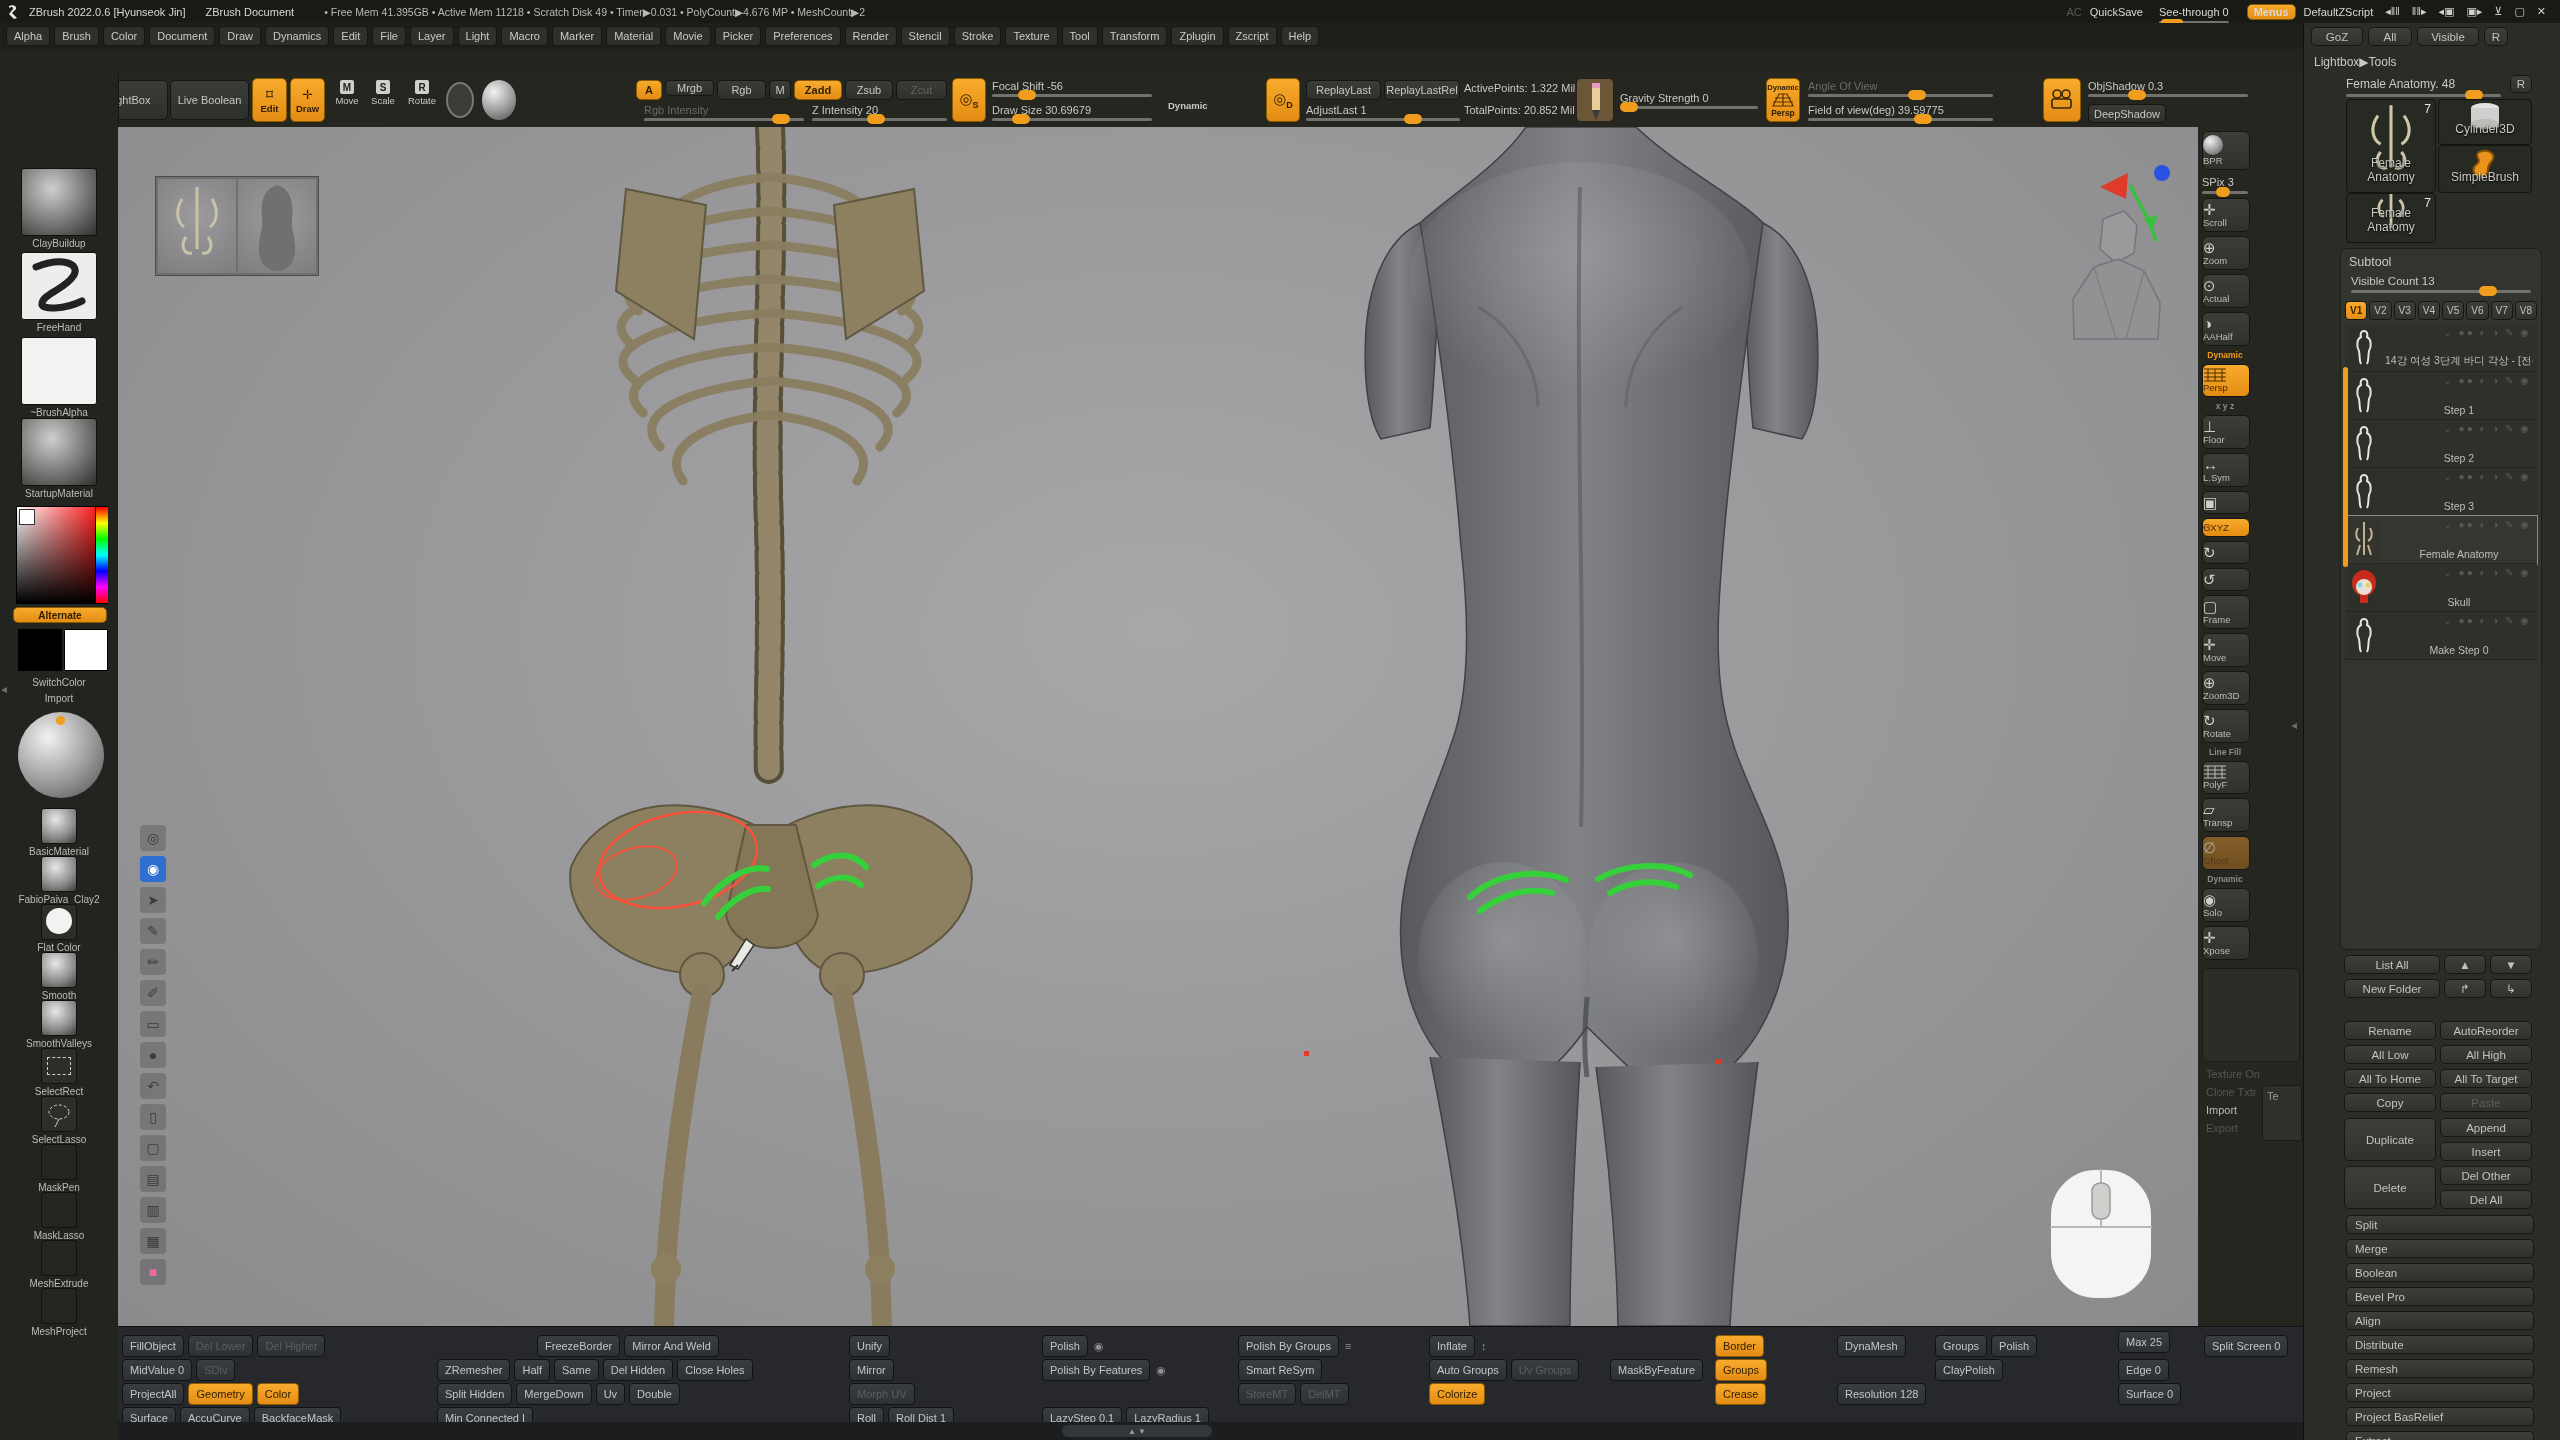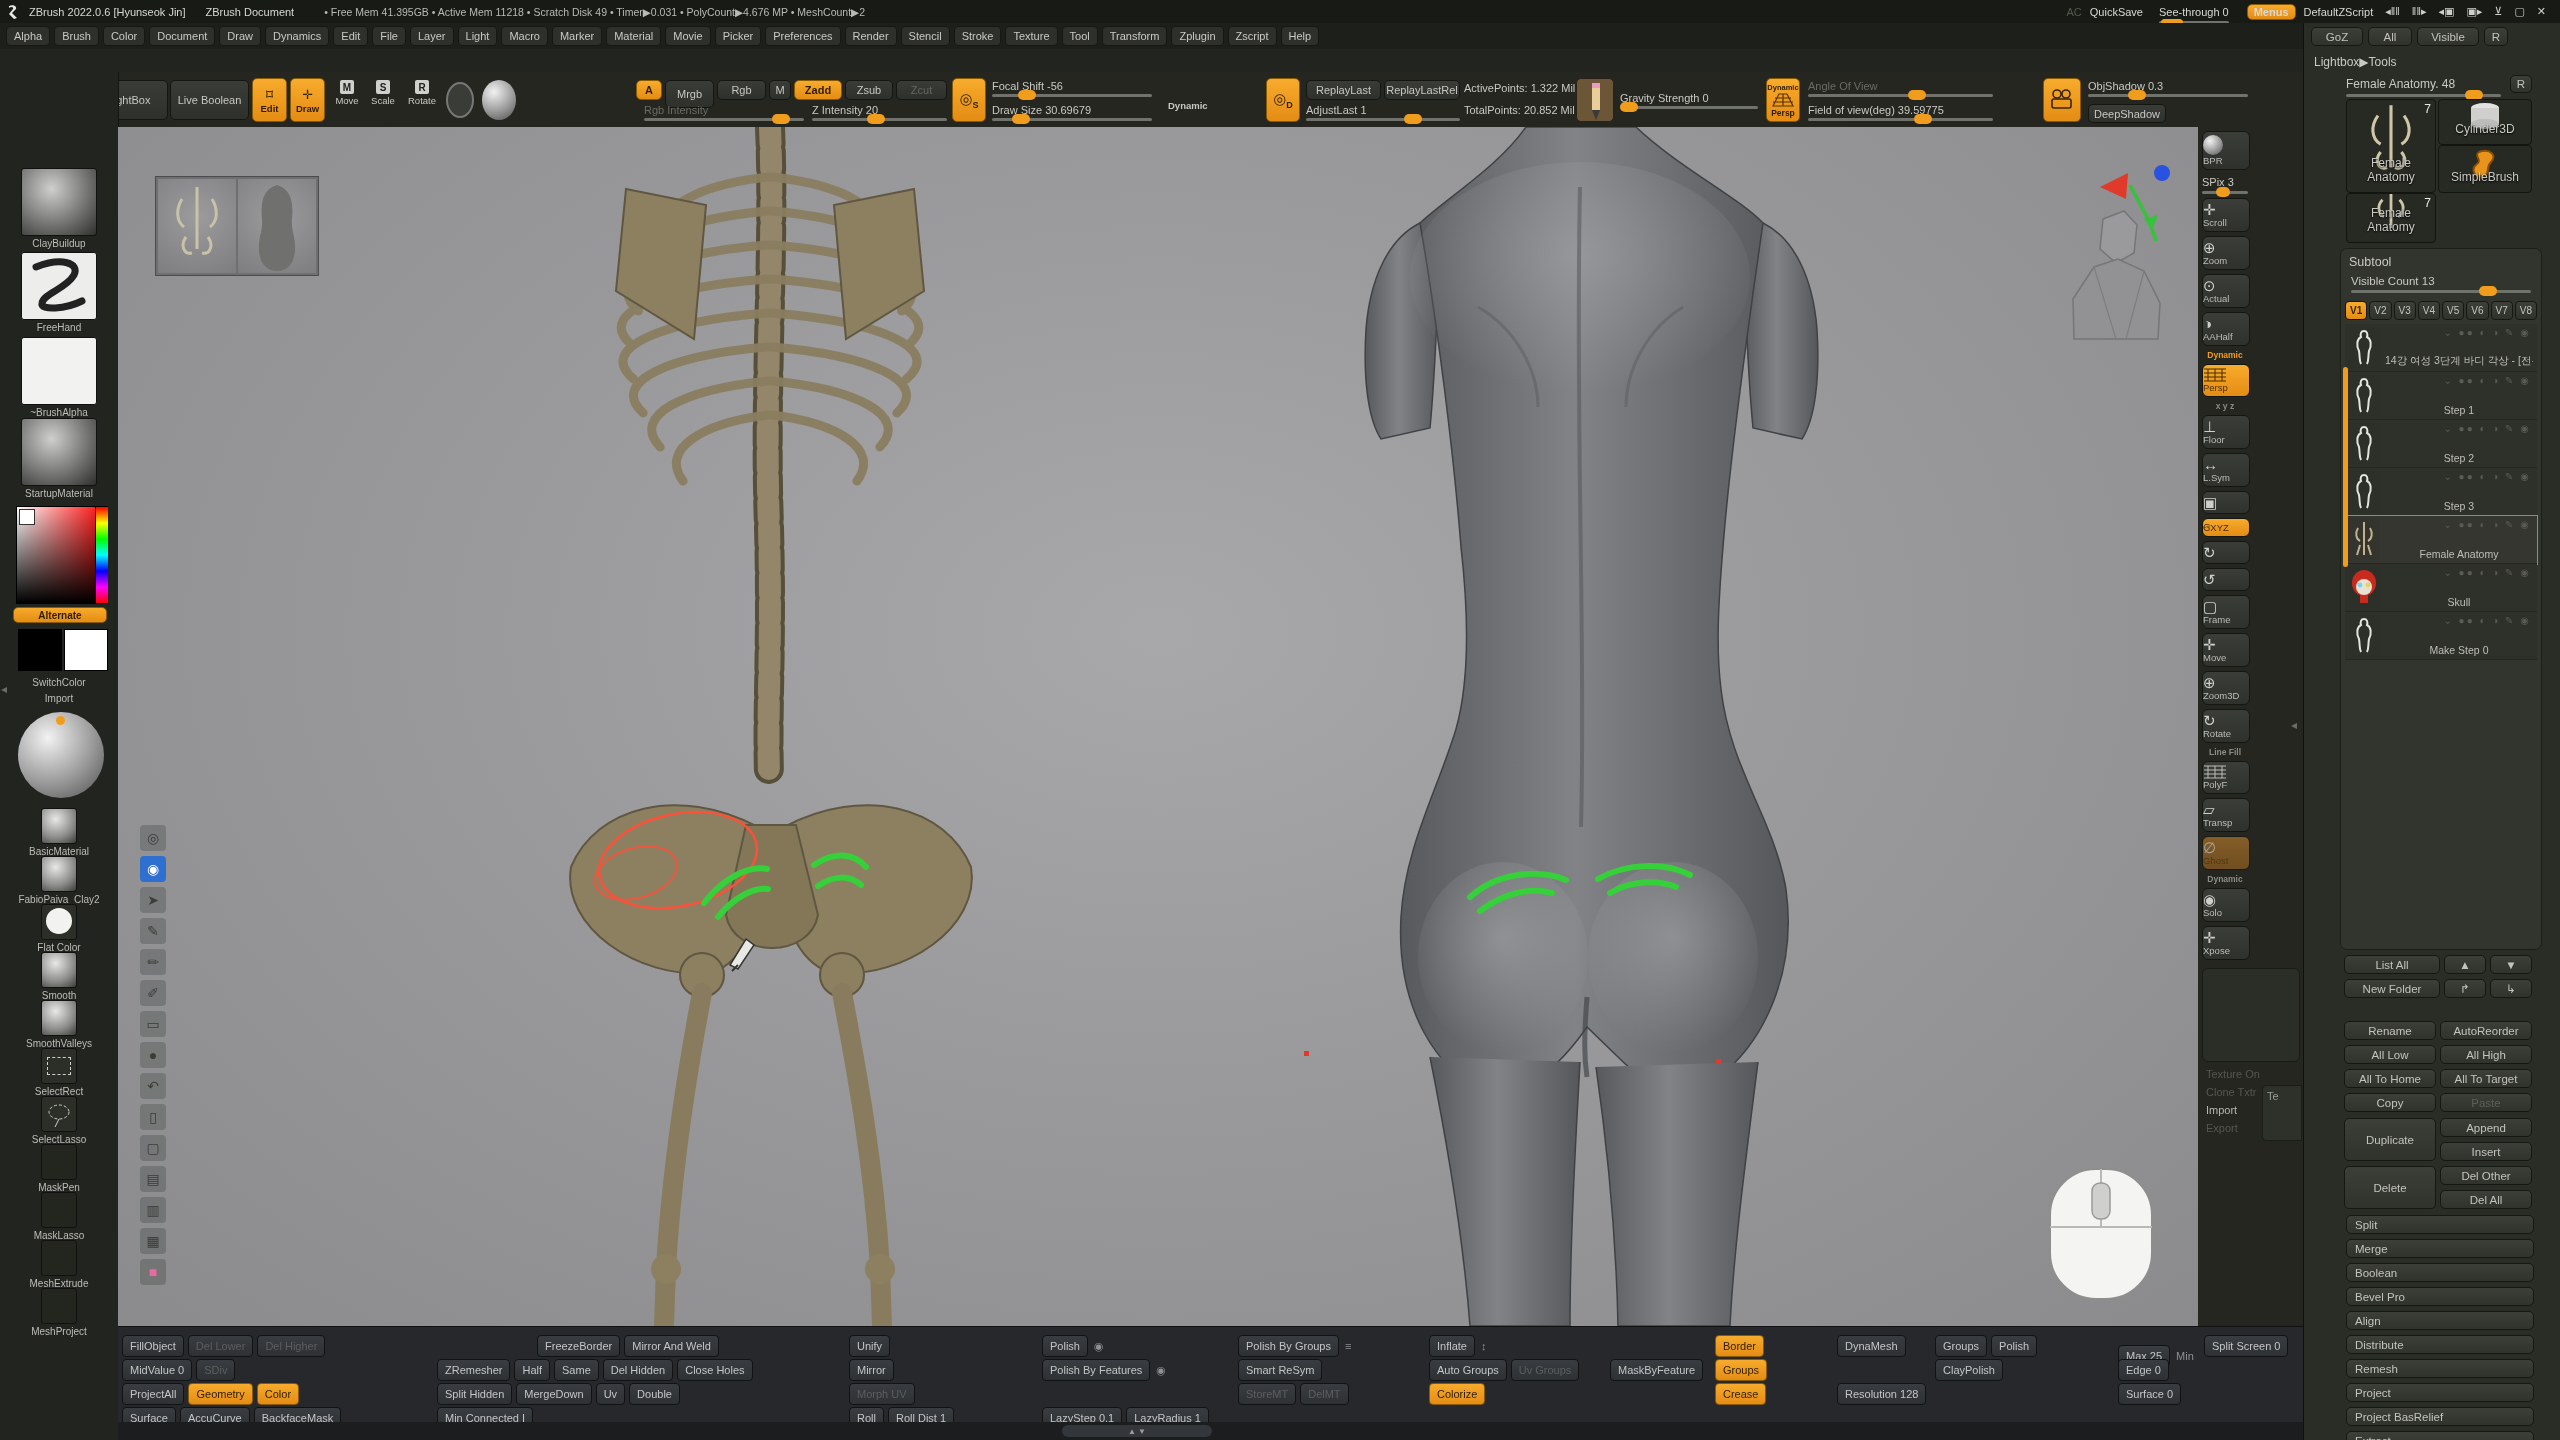--- a/index.html
+++ b/index.html
@@ -188,21 +188,21 @@
         <span class="lbl" style="font-size:9.5px">Scale</span>
   </div>
   <div class="tb iconbtn" style="left:404px;top:8px;width:36px">
     <span class="mletter">R</span>
         <span class="lbl" style="font-size:9.5px">Rotate</span>
   </div>
   <div class="tb" style="left:446px;top:10px;width:28px;height:36px;border-radius:50%;border:2px solid #777;background:#3a3c37"></div>
   <div class="tb sphere" style="left:482px;top:8px;width:34px;height:40px"></div>
 
   <div class="tb btn orange" style="left:636px;top:8px;width:26px;height:20px">A</div>
-  <div class="tb btn" style="left:665px;top:8px;width:49px;height:28px">Mrgb</div>
+  <div class="tb btn" style="left:665px;top:8px;width:49px;height:16px">Mrgb</div>
   <div class="tb btn" style="left:717px;top:8px;width:49px;height:20px">Rgb</div>
   <div class="tb btn" style="left:769px;top:8px;width:22px;height:20px">M</div>
   <div class="tb btn orange" style="left:794px;top:8px;width:48px;height:20px">Zadd</div>
   <div class="tb btn" style="left:845px;top:8px;width:48px;height:20px">Zsub</div>
   <div class="tb btn dim" style="left:896px;top:8px;width:51px;height:20px">Zcut</div>
   <div class="tb" style="left:644px;top:32px;width:160px">
     <span class="lbl dim">Rgb Intensity</span>
     <div class="sl" style="margin-top:2px">
           <span class="nub" style="left:128px"></span>
         </div>
@@ -897,21 +897,21 @@
         <div class="cluster" style="left: 1817px;">
           <div class="crow" style="top: 8px;">
             <div class="bb">Groups</div>
             <div class="bb">Polish</div>
           </div>
           <div class="crow" style="top: 32px;">
             <div class="bb">ClayPolish</div>
           </div>
         </div>
         <div class="cluster" style="left: 2000px;">
-          <div class="crow" style="top: 18px;">
+          <div class="crow" style="top: 4px; flex-direction: column;">
             <div class="bb">Max 25</div>
             <div class="bb x">Min</div>
           </div>
           <div class="crow" style="top: 32px; border-radius: 8px;">
             <div class="bb">Edge 0</div>
           </div>
           <div class="crow" style="top: 56px;">
             <div class="bb">Surface 0</div>
           </div>
         </div>

